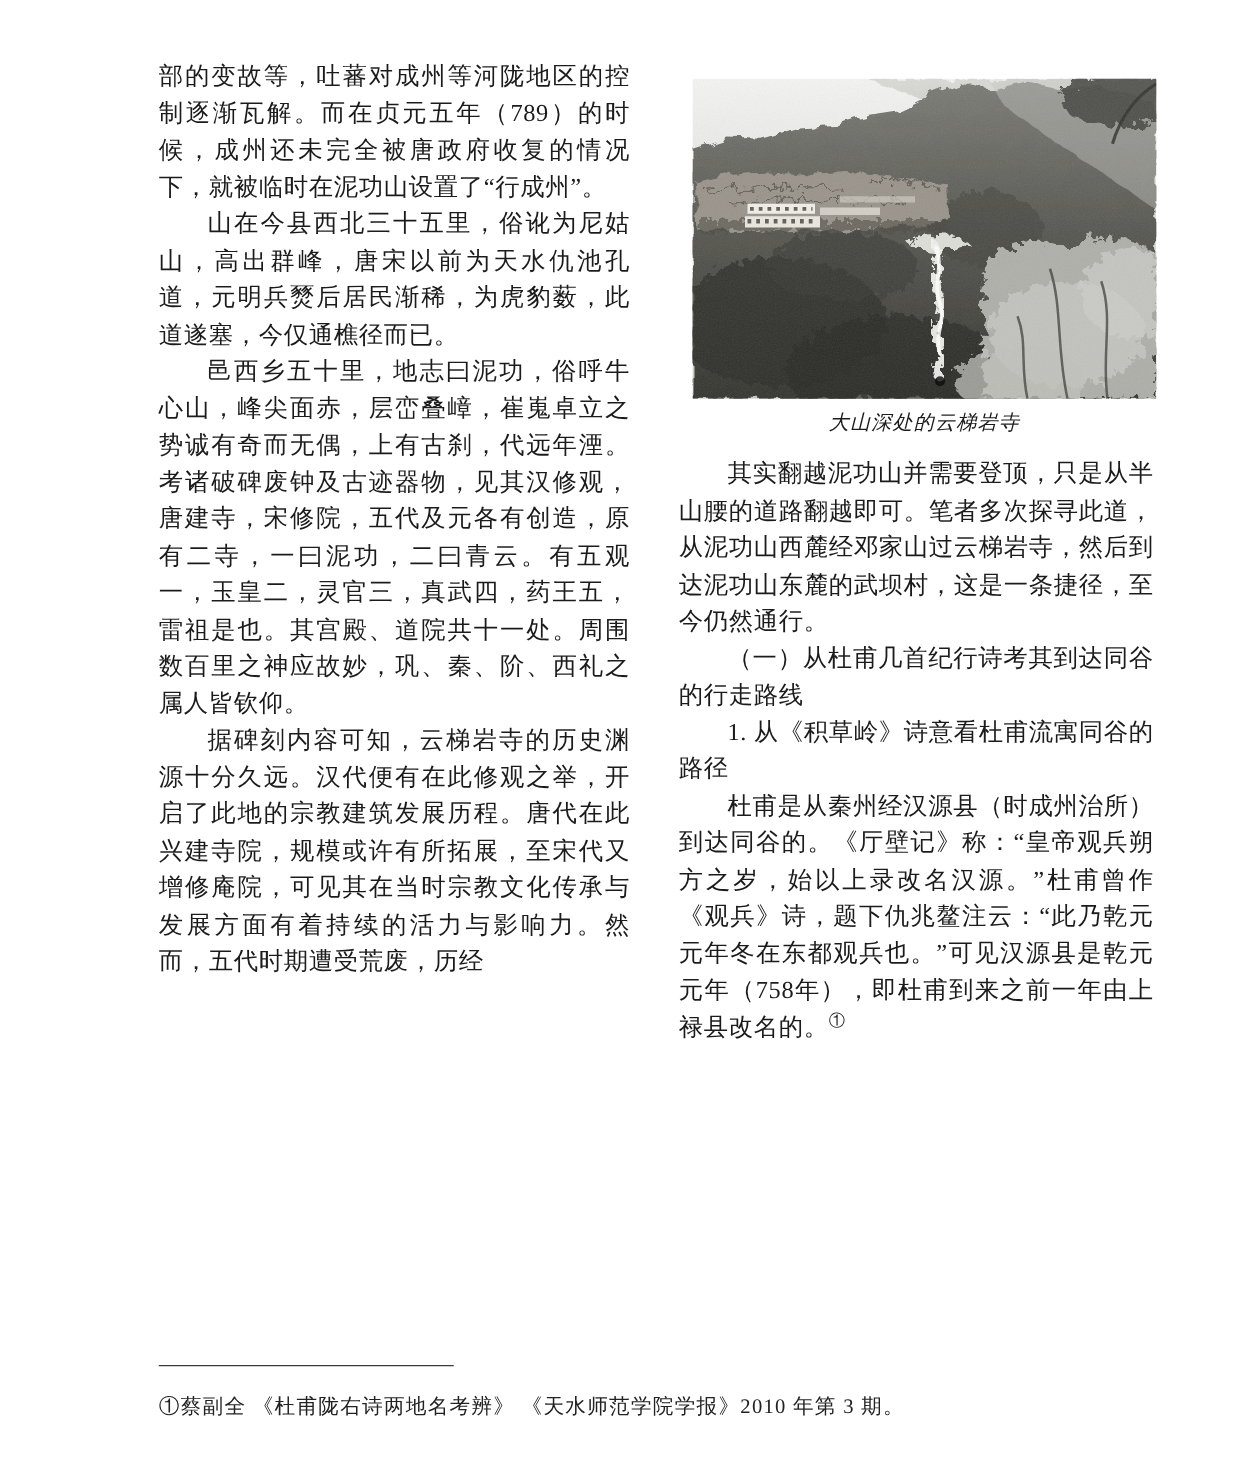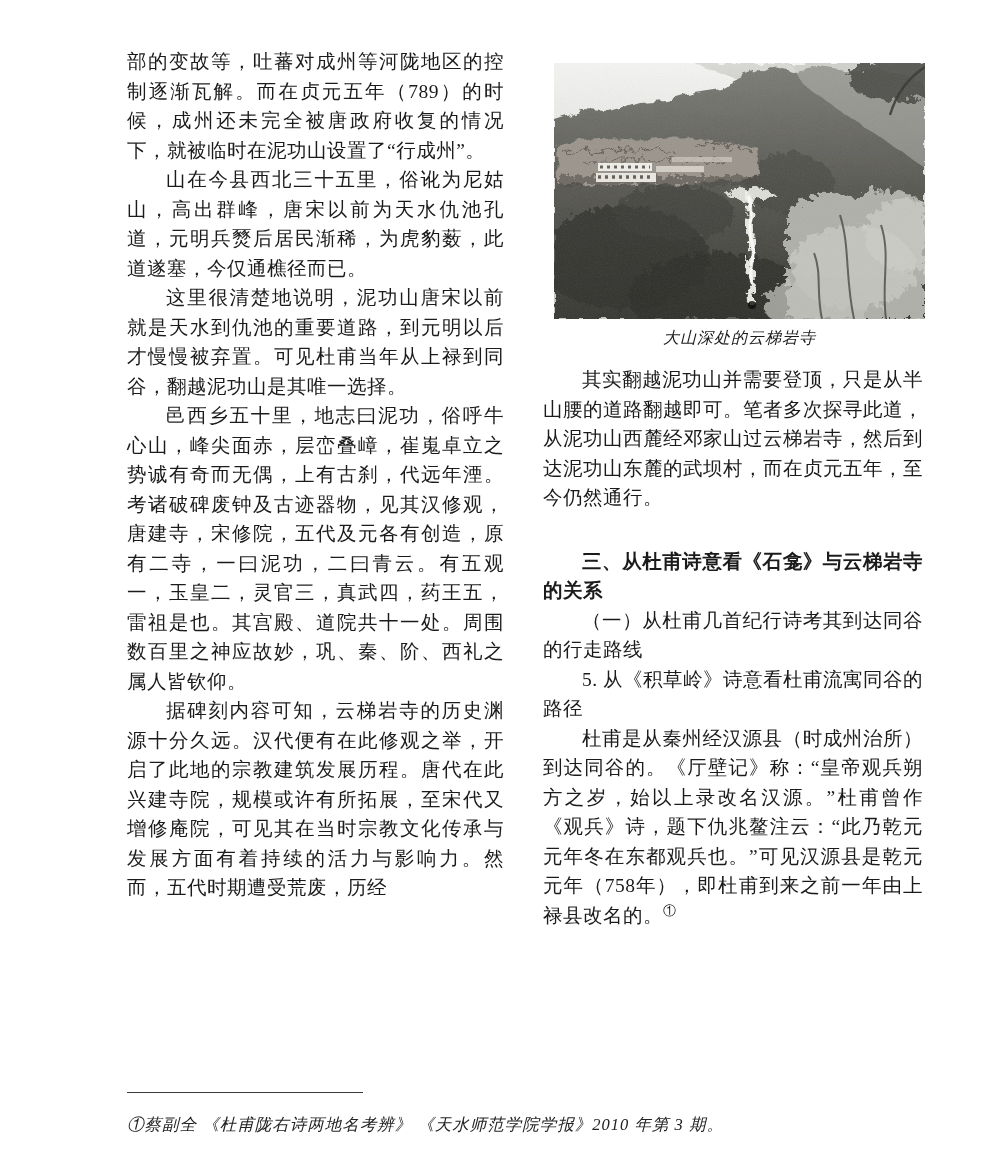--- a/index.html
+++ b/index.html
@@ -46,35 +46,33 @@
     position:absolute;
     left:95px;top:1092px;width:796px;
   }
   .footnote-rule{
     width:236px;height:0;
     border-top:1.5px solid #3a3a3a;
     margin-bottom:20px;
   }
   .footnote-text{
     font-size:16.5px;
-    font-style:italic;
     line-height:24px;
     letter-spacing:1px;
     color:#222;
   }
 </style>
 </head>
 <body>
 
 <div class="page">
 
   <div class="col col-left">
     <p class="noindent">部的变故等，吐蕃对成州等河陇地区的控制逐渐瓦解。而在贞元五年（789）的时候，成州还未完全被唐政府收复的情况下，就被临时在泥功山设置了“行成州”。</p>
     <p class="kai">山在今县西北三十五里，俗讹为尼姑山，高出群峰，唐宋以前为天水仇池孔道，元明兵燹后居民渐稀，为虎豹薮，此道遂塞，今仅通樵径而已。</p>
-    <p>这里很清楚地说明，泥功山唐宋以前就是天水到仇池的重要道路，到元明以后才慢慢被弃置。可见杜甫当年从上禄到同谷，翻越泥功山是其唯一选择。</p>
     <p class="kai">邑西乡五十里，地志曰泥功，俗呼牛心山，峰尖面赤，层峦叠嶂，崔嵬卓立之势诚有奇而无偶，上有古刹，代远年湮。考诸破碑废钟及古迹器物，见其汉修观，唐建寺，宋修院，五代及元各有创造，原有二寺，一曰泥功，二曰青云。有五观一，玉皇二，灵官三，真武四，药王五，雷祖是也。其宫殿、道院共十一处。周围数百里之神应故妙，巩、秦、阶、西礼之属人皆钦仰。</p>
     <p>据碑刻内容可知，云梯岩寺的历史渊源十分久远。汉代便有在此修观之举，开启了此地的宗教建筑发展历程。唐代在此兴建寺院，规模或许有所拓展，至宋代又增修庵院，可见其在当时宗教文化传承与发展方面有着持续的活力与影响力。然而，五代时期遭受荒废，历经</p>
   </div>
 
   <div class="col col-right">
 
     <figure class="photo-fig">
       <svg width="371" height="256" viewBox="0 0 371 256" aria-hidden="true">
         <defs>
           <linearGradient id="skyGrad" x1="0" y1="0" x2="0" y2="1">
@@ -144,24 +142,23 @@
         <path d="M300,256 C291,215 296,183 286,152 M332,256 C327,220 337,192 327,162 M268,256 C262,230 268,210 260,190" stroke="#3b3b37" stroke-width="2" fill="none" opacity="0.75"></path>
 
         <ellipse cx="342" cy="16" rx="48" ry="22" fill="#4a4a45" opacity="0.9" filter="url(#rough2)"></ellipse>
         <path d="M371,4 C352,16 342,32 336,52" stroke="#33332f" stroke-width="2.5" fill="none" opacity="0.85"></path>
 
         <rect x="0" y="0" width="371" height="256" filter="url(#grainF)" opacity="0.13"></rect>
       </svg>
       <figcaption>大山深处的云梯岩寺</figcaption>
     </figure>
 
-    <p>其实翻越泥功山并需要登顶，只是从半山腰的道路翻越即可。笔者多次探寻此道，从泥功山西麓经邓家山过云梯岩寺，然后到达泥功山东麓的武坝村，而在贞元五年，至今仍然通行。</p>
-    <p class="sec-heading">三、从杜甫诗意看《石龛》与云梯岩寺的关系</p>
+    <p>其实翻越泥功山并需要登顶，只是从半山腰的道路翻越即可。笔者多次探寻此道，从泥功山西麓经邓家山过云梯岩寺，然后到达泥功山东麓的武坝村，这是一条捷径，至今仍然通行。</p>
     <p class="kai">（一）从杜甫几首纪行诗考其到达同谷的行走路线</p>
-    <p>5. 从《积草岭》诗意看杜甫流寓同谷的路径</p>
+    <p>1. 从《积草岭》诗意看杜甫流寓同谷的路径</p>
     <p><span>杜甫是从秦州经汉源县（时成州治所）到达同谷的。《厅壁记》称：“皇帝观兵朔方之岁，始以上录改名汉源。”杜甫曾作《观兵》诗，题下仇兆鳌注云：“此乃乾元元年冬在东都观兵也。”可见汉源县是乾元元年（758年），即杜甫到来之前一年由上禄县改名的。</span><sup class="fn-ref">①</sup></p>
   </div>
 
   <div class="footnote">
     <div class="footnote-rule"></div>
     <div class="footnote-text">①蔡副全 《杜甫陇右诗两地名考辨》 《天水师范学院学报》2010 年第 3 期。</div>
   </div>
 
 </div>
 

